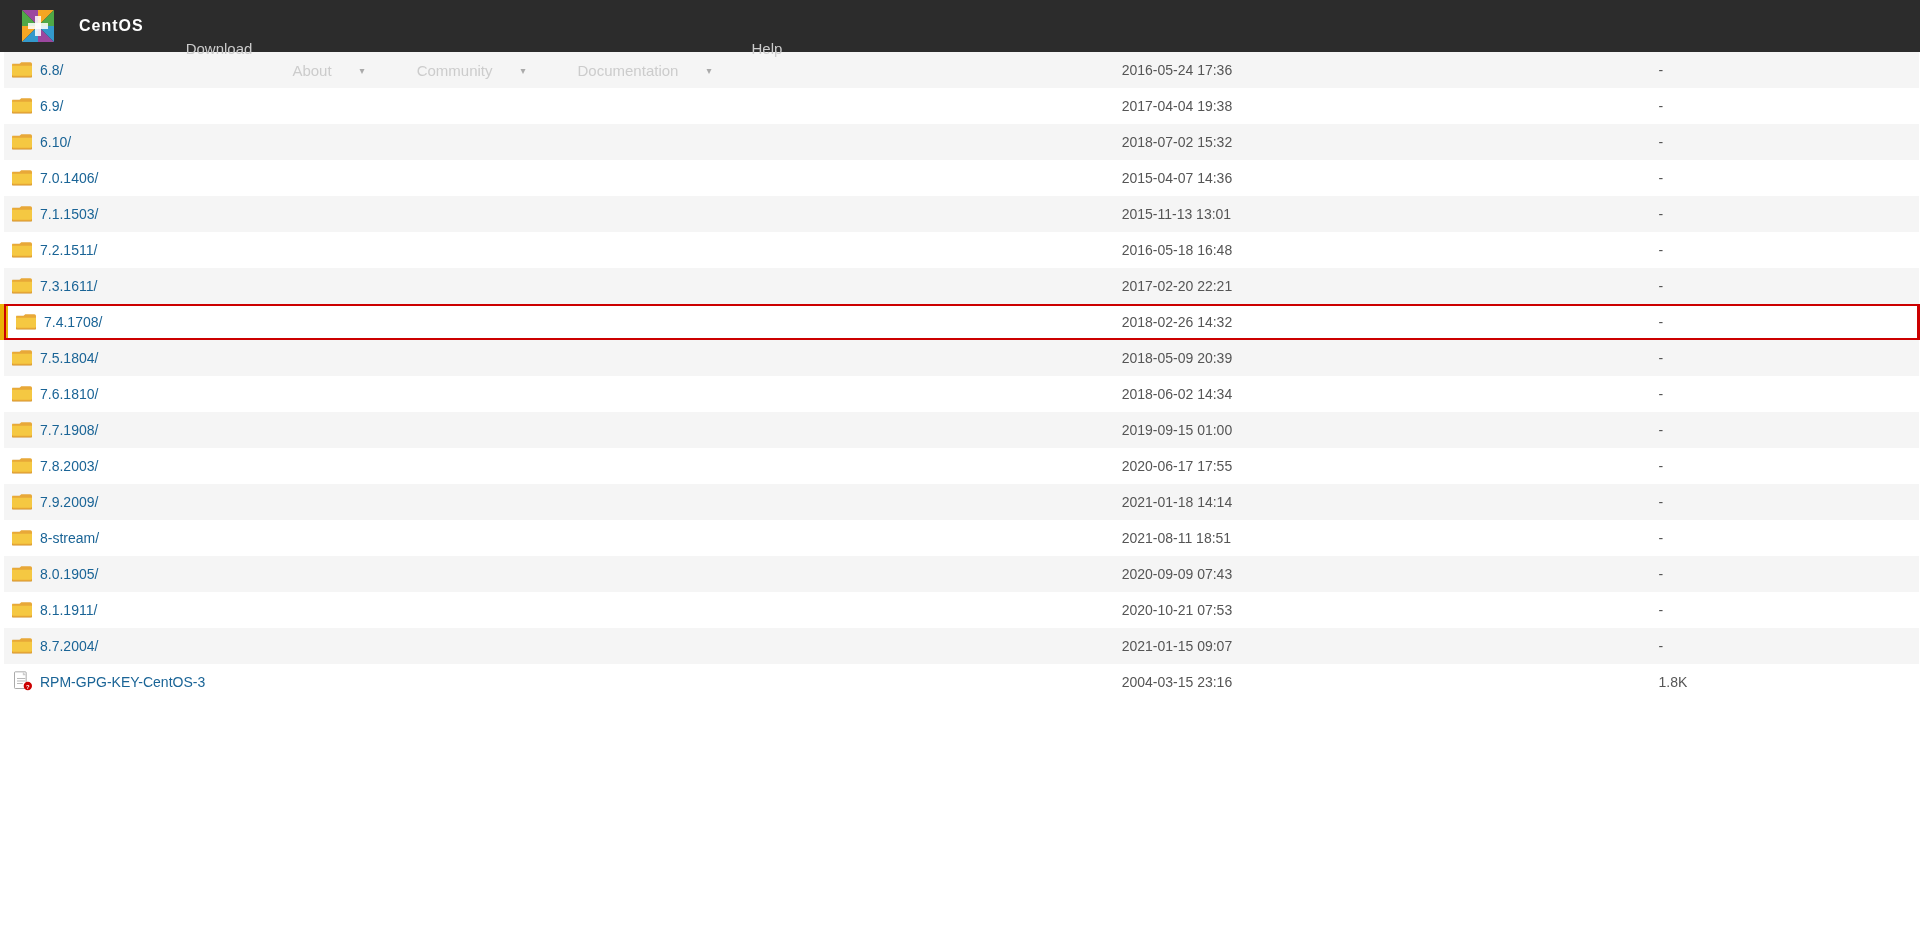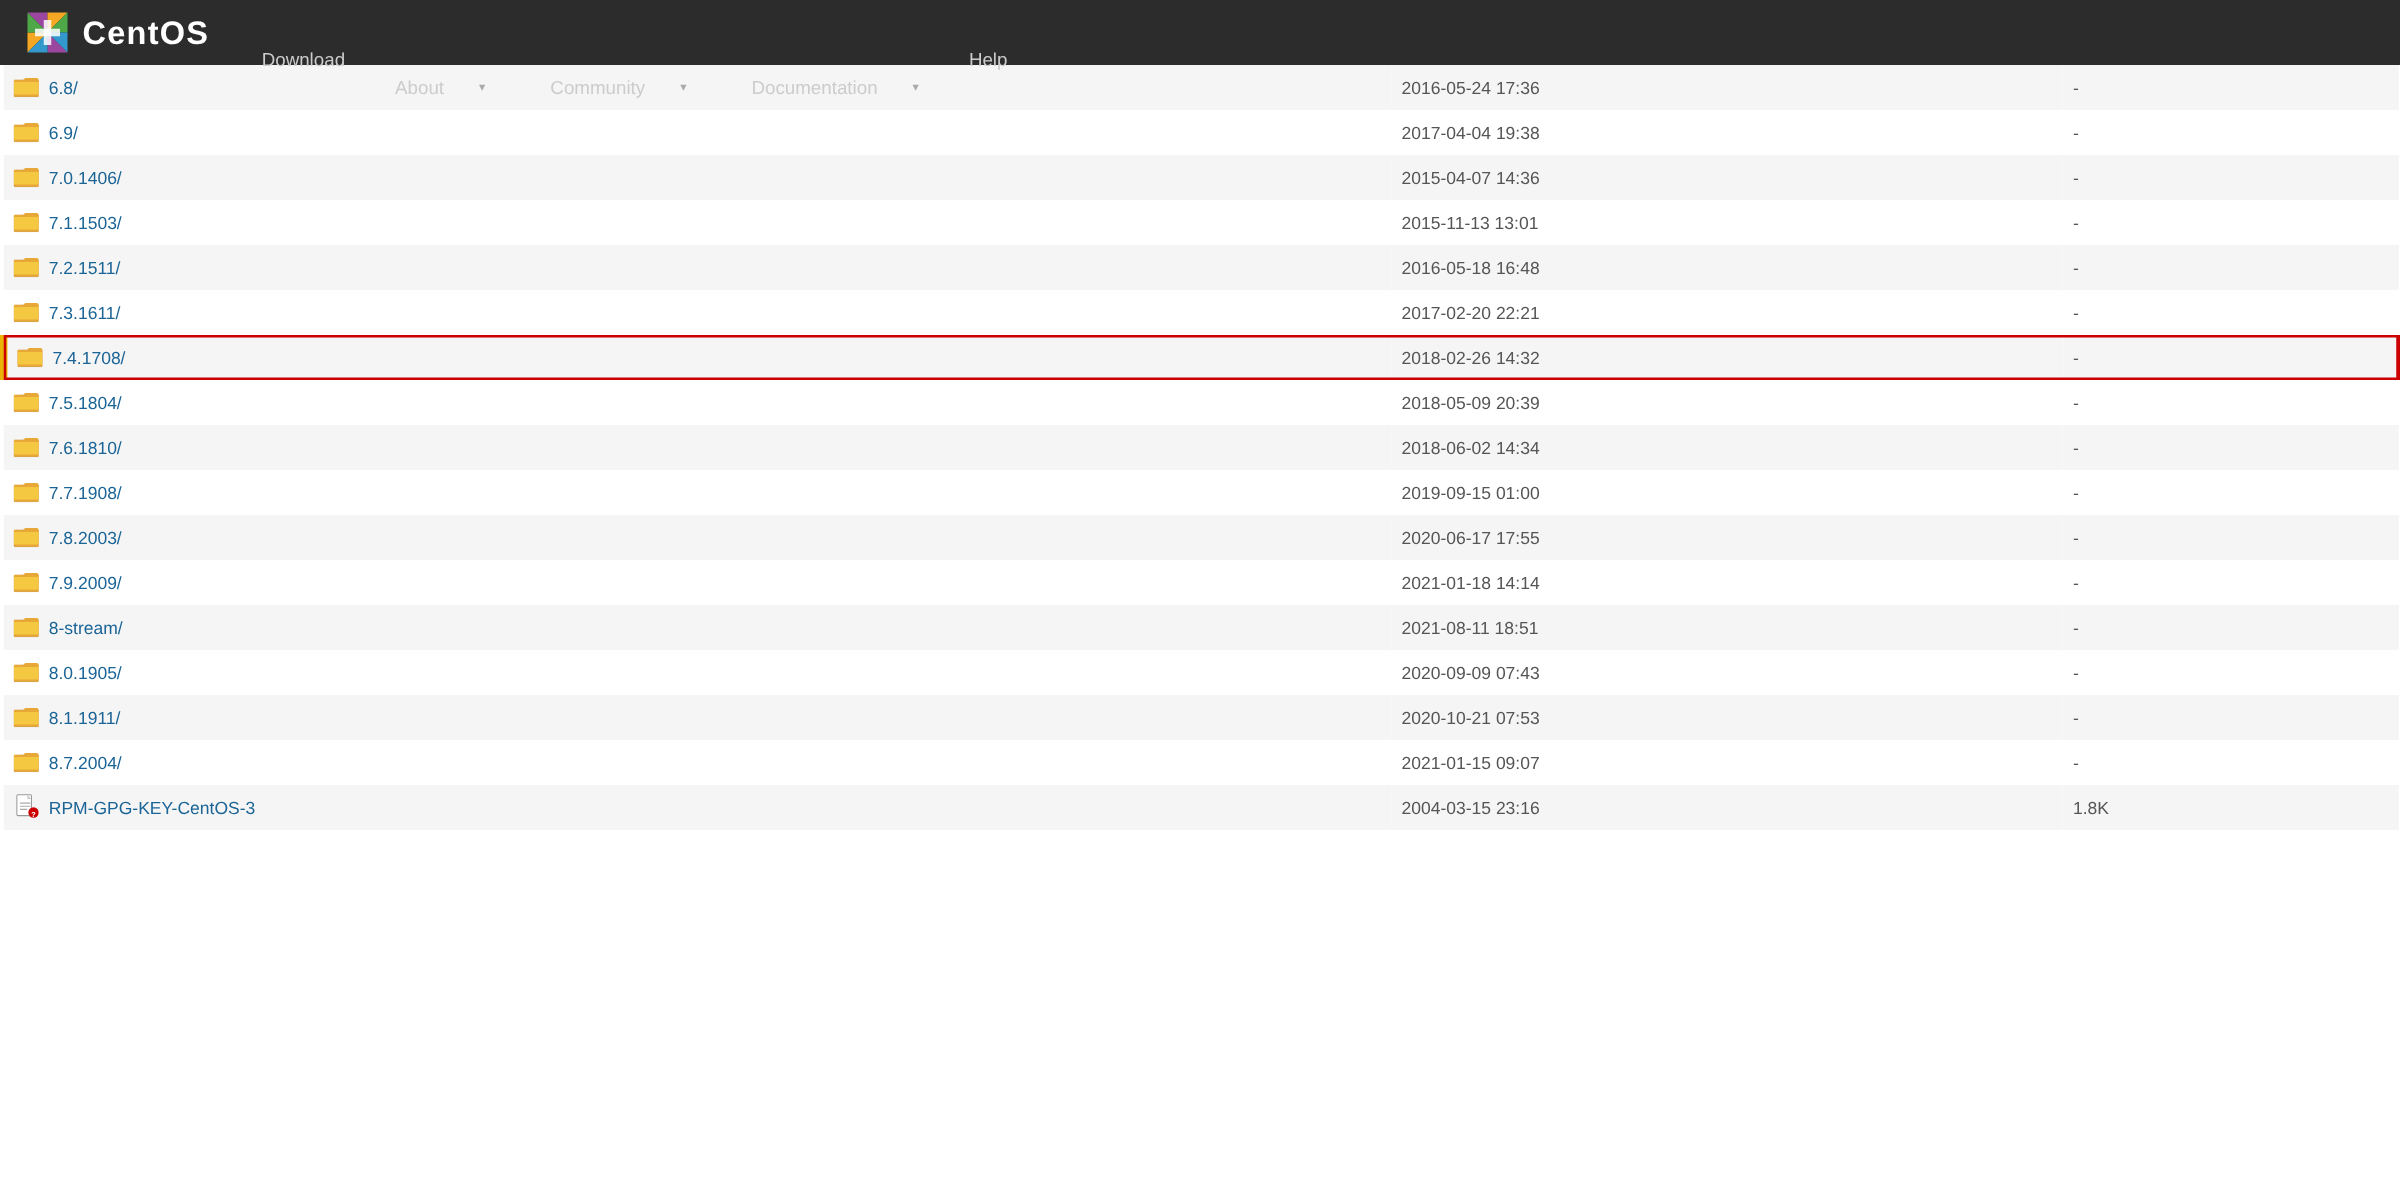--- a/index.html
+++ b/index.html
@@ -35,23 +35,24 @@
     }
 
     .centos-logo {
       width: 36px;
       height: 36px;
       margin-right: 10px;
     }
 
     .brand-text {
       color: #fff;
-      font-size: 26px;
+      font-size: 16px;
       font-weight: bold;
       letter-spacing: 1px;
+      margin-left: 13px;
     }
 
     .nav-links {
       display: flex;
       align-items: center;
       list-style: none;
       gap: 4px;
     }
 
     .nav-links li a,
@@ -136,21 +137,21 @@
       flex-shrink: 0;
     }
 
     
     .highlighted-row {
       outline: 2px solid #cc0000;
       outline-offset: -2px;
     }
 
     .highlighted-row td:first-child {
-      border-left: 6px solid #eab308;
+      border-left: 8px solid #eab308;
     }
 
     .highlighted-row td:last-child {
       border-right: 2px solid #cc0000;
     }
 
     tr.highlighted-row {
       position: relative;
     }
 
@@ -250,20 +251,34 @@
         <td class="col-size">-</td>
       </tr>
       <tr>
         <td class="col-name">
           <a class="file-link" href="#">
             <span><svg class="folder-icon" viewBox="0 0 24 20" xmlns="http://www.w3.org/2000/svg">
       <rect x="0" y="4" width="24" height="16" rx="1" ry="1" fill="#e8a838" stroke="#c8881a" stroke-width="0.5"></rect>
       <rect x="0" y="4" width="24" height="14" rx="1" ry="1" fill="#f5c842"></rect>
       <path d="M0,6 Q0,4 2,4 L9,4 L11,2 L22,2 Q24,2 24,4 L24,6 Z" fill="#e8a838"></path>
     </svg></span>
+            <span>6.10/</span>
+          </a>
+        </td>
+        <td class="col-date">2018-07-02 15:32</td>
+        <td class="col-size">-</td>
+      </tr>
+      <tr>
+        <td class="col-name">
+          <a class="file-link" href="#">
+            <span><svg class="folder-icon" viewBox="0 0 24 20" xmlns="http://www.w3.org/2000/svg">
+      <rect x="0" y="4" width="24" height="16" rx="1" ry="1" fill="#e8a838" stroke="#c8881a" stroke-width="0.5"></rect>
+      <rect x="0" y="4" width="24" height="14" rx="1" ry="1" fill="#f5c842"></rect>
+      <path d="M0,6 Q0,4 2,4 L9,4 L11,2 L22,2 Q24,2 24,4 L24,6 Z" fill="#e8a838"></path>
+    </svg></span>
             <span>7.0.1406/</span>
           </a>
         </td>
         <td class="col-date">2015-04-07 14:36</td>
         <td class="col-size">-</td>
       </tr>
       <tr>
         <td class="col-name">
           <a class="file-link" href="#">
             <span><svg class="folder-icon" viewBox="0 0 24 20" xmlns="http://www.w3.org/2000/svg">

